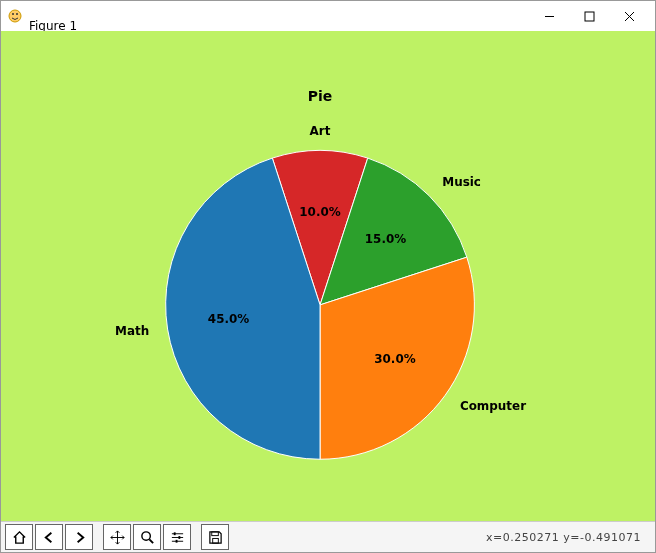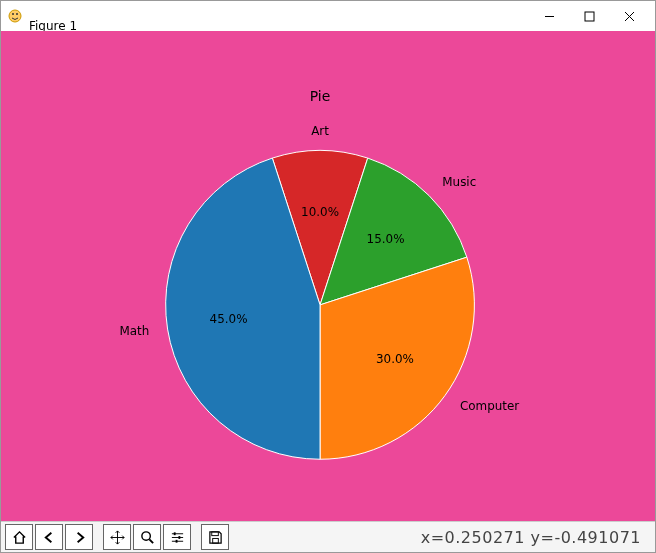--- a/index.html
+++ b/index.html
@@ -2,26 +2,26 @@
 <html><head>
 <meta charset="utf-8">
 <style>
   html,body{margin:0;padding:0;font-family:"DejaVu Sans",Arial,sans-serif;font-size:12px;background:#f0f0f0;}
   .window{width:656px;height:553px;background:#fff;border:1px solid #999;box-sizing:border-box;position:relative;}
   .titlebar{height:30px;background:#fff;border-bottom:1px solid #ddd;display:flex;align-items:center;padding:0 6px;}
   .titlebar .ico{width:16px;height:16px;margin-right:6px;display:inline-block;}
   .titlebar .title{flex:1;font-size:12px;margin-top:20px;}
   .titlebar .btn{width:40px;height:28px;display:flex;align-items:center;justify-content:center;}
   .titlebar .btn svg{width:11px;height:11px;}
-  .canvas{position:absolute;top:30px;left:0;right:0;bottom:30px;background:#ec4899;}
+  .canvas{position:absolute;top:30px;left:0;right:0;bottom:30px;background:#bef264;font-weight:bold;}
   .canvas svg{width:100%;height:100%;}
   .toolbar{position:absolute;bottom:0;left:0;right:0;height:30px;background:#f5f5f5;border-top:1px solid #ccc;display:flex;align-items:center;padding:0 4px;}
   .tb{width:26px;height:24px;border:1px solid #666;background:#fff;margin-right:2px;display:flex;align-items:center;justify-content:center;}
   .tb svg{width:15px;height:15px;}
-  .coords{margin-left:auto;font-size:16px;color:#444;padding-right:10px;letter-spacing:.5px;text-align:right;}
+  .coords{margin-left:auto;font-size:11px;color:#444;padding-right:10px;letter-spacing:.5px;text-align:right;}
   text{font-family:"DejaVu Sans",Arial,sans-serif;}
   .watermark{position:absolute;right:10px;bottom:6px;color:#bbb;font-size:12px;opacity:.6;}
 </style>
 </head>
 <body>
 
 <div class="window">
   <div class="titlebar">
     <span class="ico">
       <svg viewBox="0 0 16 16">

